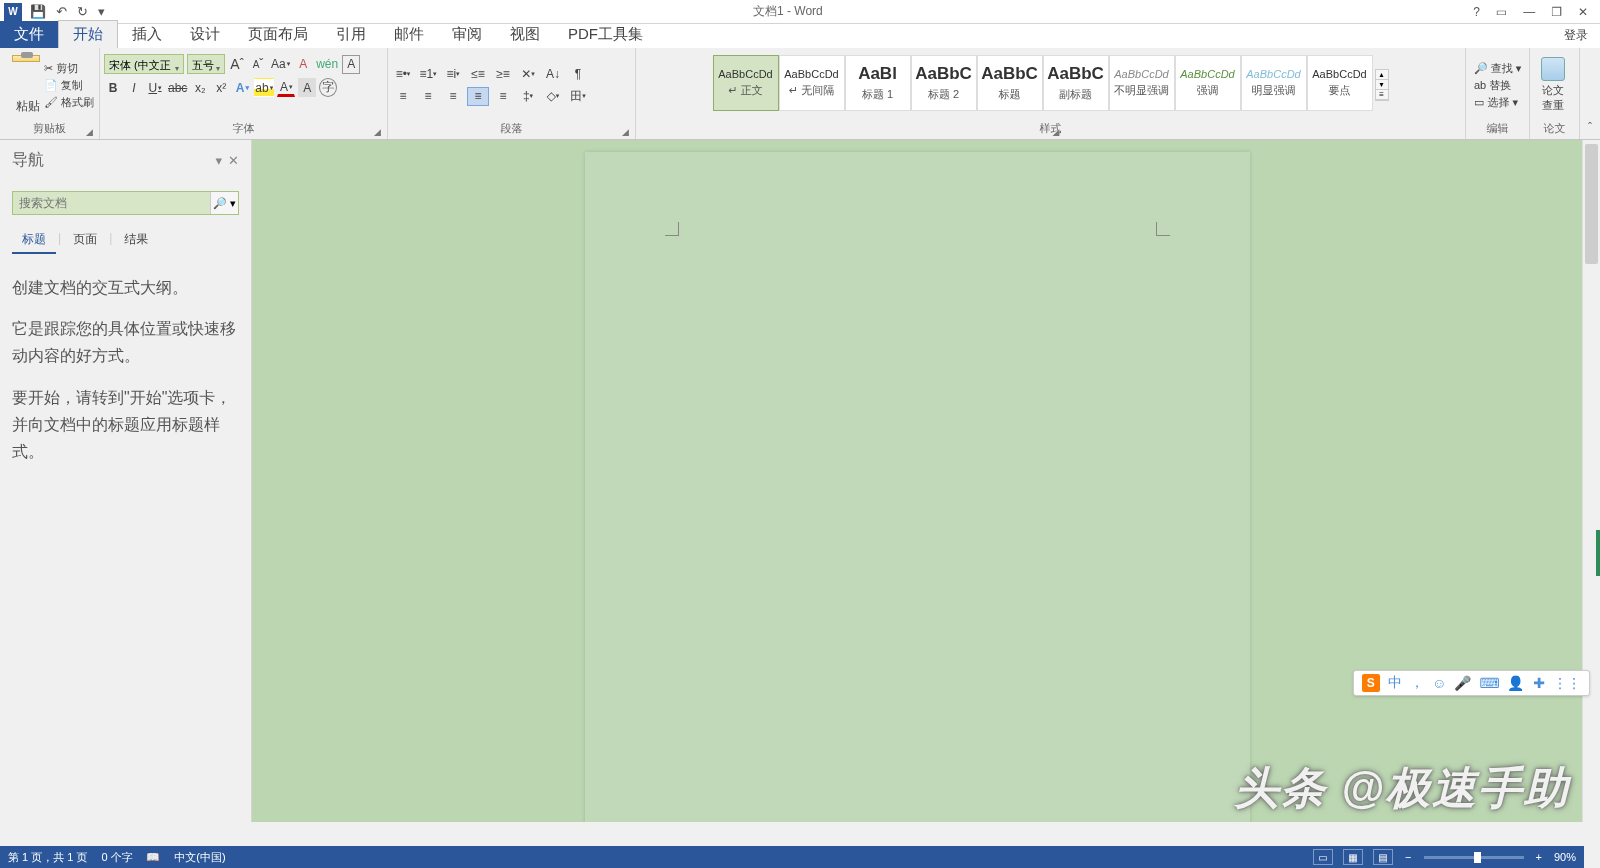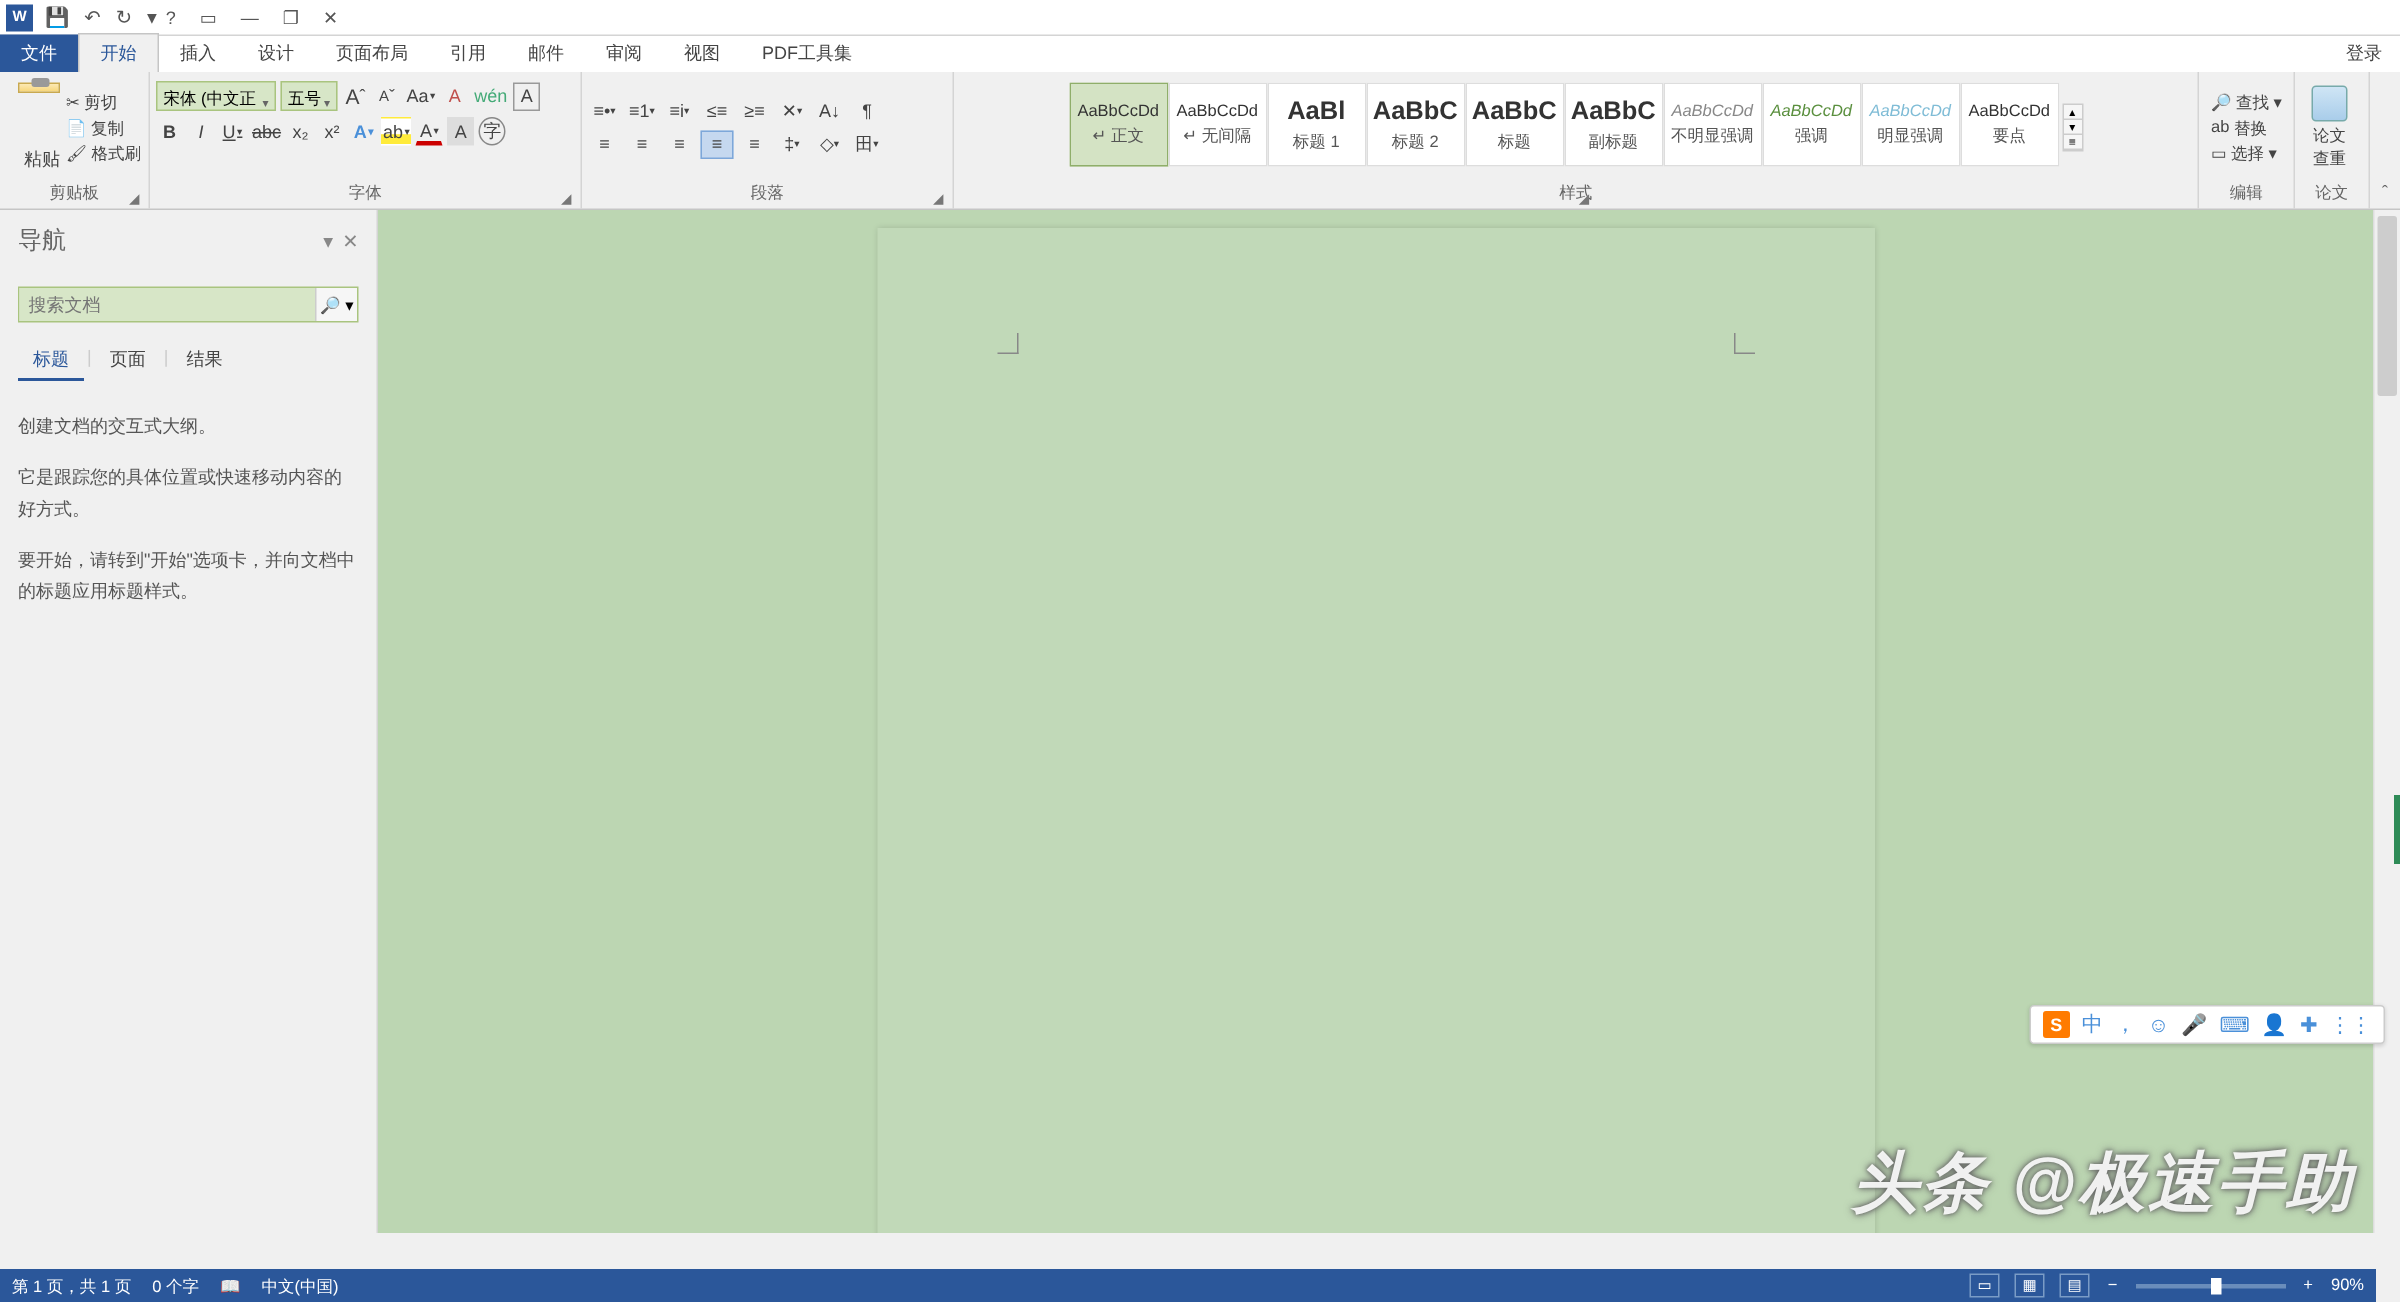--- a/index.html
+++ b/index.html
@@ -9,21 +9,21 @@
 .titlebar { height: 24px; background: #fff; display: flex; align-items: center; border-bottom: 1px solid #d4d4d4; }
 .titlebar .qat { display: flex; align-items: center; gap: 6px; padding-left: 4px; }
 .titlebar .word-icon { width: 18px; height: 18px; background: #2b579a; color: #fff; font-size: 10px; font-weight: bold; display: flex; align-items: center; justify-content: center; }
 .titlebar .title-center { flex: 1; text-align: center; color: #666; font-size: 12px; }
 .titlebar .win-controls { display: flex; gap: 8px; padding-right: 8px; color: #555; }
 .titlebar .win-controls span { cursor: pointer; padding: 0 4px; }
 .qat-btn { color: #555; font-size: 13px; cursor: pointer; padding: 0 2px; }
 
 
 .tabs { height: 24px; background: #fff; display: flex; align-items: flex-end; }
-.tab { padding: 4px 14px; color: #444; cursor: pointer; font-size: 12px; }
+.tab { padding: 4px 14px; color: #444; cursor: pointer; font-size: 15px; }
 .tab.file { background: #2b579a; color: #fff; }
 .tab.active { border: 1px solid #c5c5c5; border-bottom: none; background: #f0f0f0; color: #2b579a; }
 .tabs .login { margin-left: auto; padding: 4px 12px; color: #444; cursor: pointer; }
 
 
 .ribbon { height: 92px; background: #f0f0f0; border-bottom: 1px solid #c5c5c5; display: flex; align-items: stretch; }
 .group { border-right: 1px solid #d4d4d4; display: flex; flex-direction: column; padding: 2px 4px; position: relative; }
 .group-content { flex: 1; display: flex; align-items: center; gap: 2px; }
 .group-label { text-align: center; font-size: 11px; color: #666; padding: 1px 0; position: relative; }
 .group-label .dialog-launcher { position: absolute; right: 2px; bottom: 0px; font-size: 9px; color: #777; cursor: pointer; }
@@ -79,21 +79,21 @@
 .nav-pane { width: 252px; background: #f0f0f0; border-right: 1px solid #d4d4d4; padding: 10px 12px; display: flex; flex-direction: column; }
 .nav-header { display: flex; align-items: center; justify-content: space-between; color: #666; font-size: 16px; }
 .nav-header .icons { display: flex; gap: 6px; color: #888; font-size: 13px; cursor: pointer; }
 .nav-search { margin-top: 20px; display: flex; height: 24px; border: 1px solid #a9c47f; }
 .nav-search input { flex: 1; border: none; background: #d7e6c7; padding: 0 6px; font-size: 12px; color: #888; outline: none; }
 .nav-search .btn { width: 28px; background: #f6f6f6; border-left: 1px solid #ccc; display: flex; align-items: center; justify-content: center; font-size: 11px; cursor: pointer; }
 .nav-tabs { display: flex; gap: 0; margin-top: 12px; }
 .nav-tab { padding: 4px 10px; color: #444; cursor: pointer; font-size: 12px; }
 .nav-tab.active { color: #2b579a; border-bottom: 2px solid #2b579a; }
 .nav-sep { color: #ccc; padding: 4px 2px; }
-.nav-body { margin-top: 20px; font-size: 12px; color: #555; line-height: 1.7; }
+.nav-body { margin-top: 20px; font-size: 16px; color: #555; line-height: 1.7; }
 .nav-body p { margin-bottom: 14px; }
 
 .doc-area { flex: 1; background: #bcd6b2; position: relative; overflow: hidden; display: flex; justify-content: center; }
 .page { margin-top: 12px; width: 665px; height: 900px; background: #c1d9b8; box-shadow: 0 0 4px rgba(0,0,0,0.15); position: relative; }
 .page .corner { position: absolute; width: 14px; height: 14px; }
 .page .corner.tl { top: 70px; left: 80px; border-right: 1px solid #888; border-bottom: 1px solid #888; }
 .page .corner.tr { top: 70px; right: 80px; border-left: 1px solid #888; border-bottom: 1px solid #888; }
 
 .vscroll { width: 18px; background: #f0f0f0; border-left: 1px solid #ddd; position: relative; }
 .vscroll .thumb { position: absolute; top: 4px; left: 2px; right: 2px; height: 120px; background: #cdcdcd; border-radius: 2px; }
@@ -119,20 +119,21 @@
 <body>
 
 <div class="titlebar">
   <div class="qat">
     <div class="word-icon">W</div>
     <span class="qat-btn">💾</span>
     <span class="qat-btn">↶</span>
     <span class="qat-btn">↻</span>
     <span class="qat-btn">▾</span>
   </div>
+  <div class="title-center">文档1 - Word</div>
   <div class="win-controls">
     <span>?</span>
     <span>▭</span>
     <span>—</span>
     <span>❐</span>
     <span>✕</span>
   </div>
 </div>
 
 <div class="tabs">

